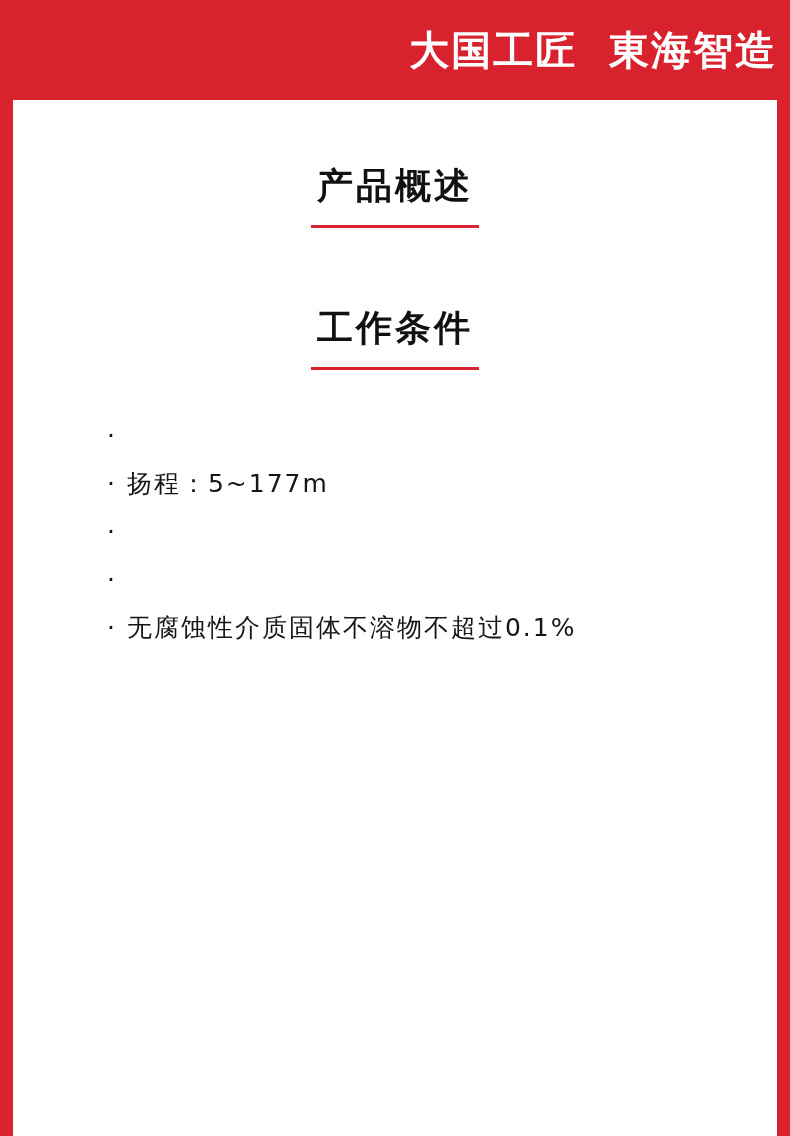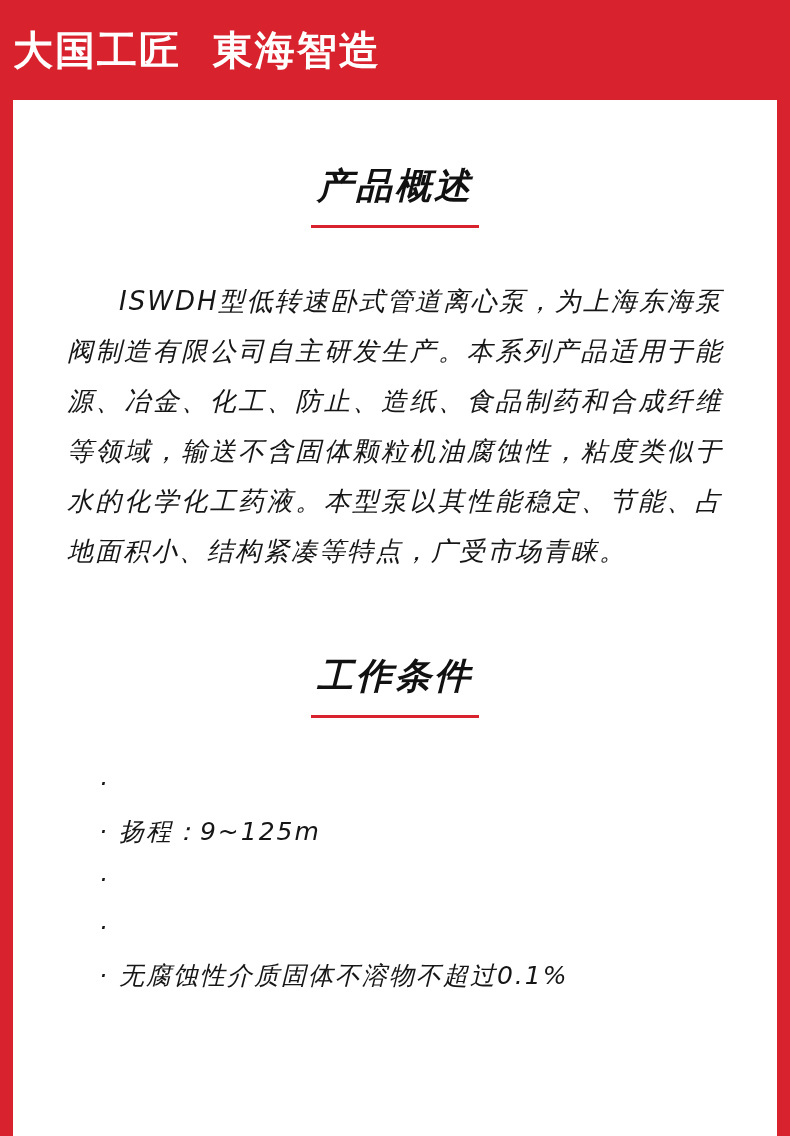--- a/index.html
+++ b/index.html
@@ -22,38 +22,37 @@
     border-left: 13px solid #d8232f;
     border-right: 13px solid #d8232f;
     background: #ffffff;
   }
   .banner {
     width: 100%;
     height: 100px;
     background: #d8232f;
     display: flex;
     align-items: center;
-    justify-content: flex-start;
+    justify-content: flex-end;
     box-sizing: border-box;
   }
   .banner-title {
     color: #ffffff;
     font-size: 40px;
     font-weight: bold;
     letter-spacing: 2px;
     font-family: "DejaVu Sans", "Liberation Sans", sans-serif;
     white-space: pre;
   }
   .content {
     padding: 0 22px;
     box-sizing: border-box;
   }
   .section {
-    margin: 4px;
-    font-style: italic;
+    margin: 12px;
   }
   .section-head {
     text-align: center;
     margin-top: 64px;
   }
   .section-title {
     font-size: 36px;
     font-weight: bold;
     color: #111111;
     letter-spacing: 3px;
@@ -116,35 +115,34 @@
     <div class="banner-title">大国工匠  東海智造</div>
   </div>
 
   <div class="content">
 
     <div class="section section-overview">
       <div class="section-head">
         <div class="section-title">产品概述</div>
         <div class="title-rule"></div>
       </div>
-      <div class="paragraph">ISWDH型低转速卧式管道离心泵，为上海东海泵阀制造有限公司自主研发生产。本系列产品适用于能源、冶金、化工、防止、造纸、食品制药和合成纤维等领域，输送不含固体颗粒机油腐蚀性，粘度类似于水的化学化工药液。本型泵以其性能稳定、节能、占地面积小、结构紧凑等特点，广受市场青睐。</div>
     </div>
 
     <div class="section section-work">
       <div class="section-head">
         <div class="section-title">工作条件</div>
         <div class="title-rule"></div>
       </div>
       <ul class="spec-list">
         <li class="spec-item">
           <span class="bullet">·</span>
         </li>
         <li class="spec-item">
           <span class="bullet">·</span>
-          <span class="spec-text">扬程：9~125m</span>
+          <span class="spec-text">扬程：5~177m</span>
         </li>
         <li class="spec-item">
           <span class="bullet">·</span>
         </li>
         <li class="spec-item">
           <span class="bullet">·</span>
         </li>
         <li class="spec-item">
           <span class="bullet">·</span>
           <span class="spec-text">无腐蚀性介质固体不溶物不超过0.1%</span>

